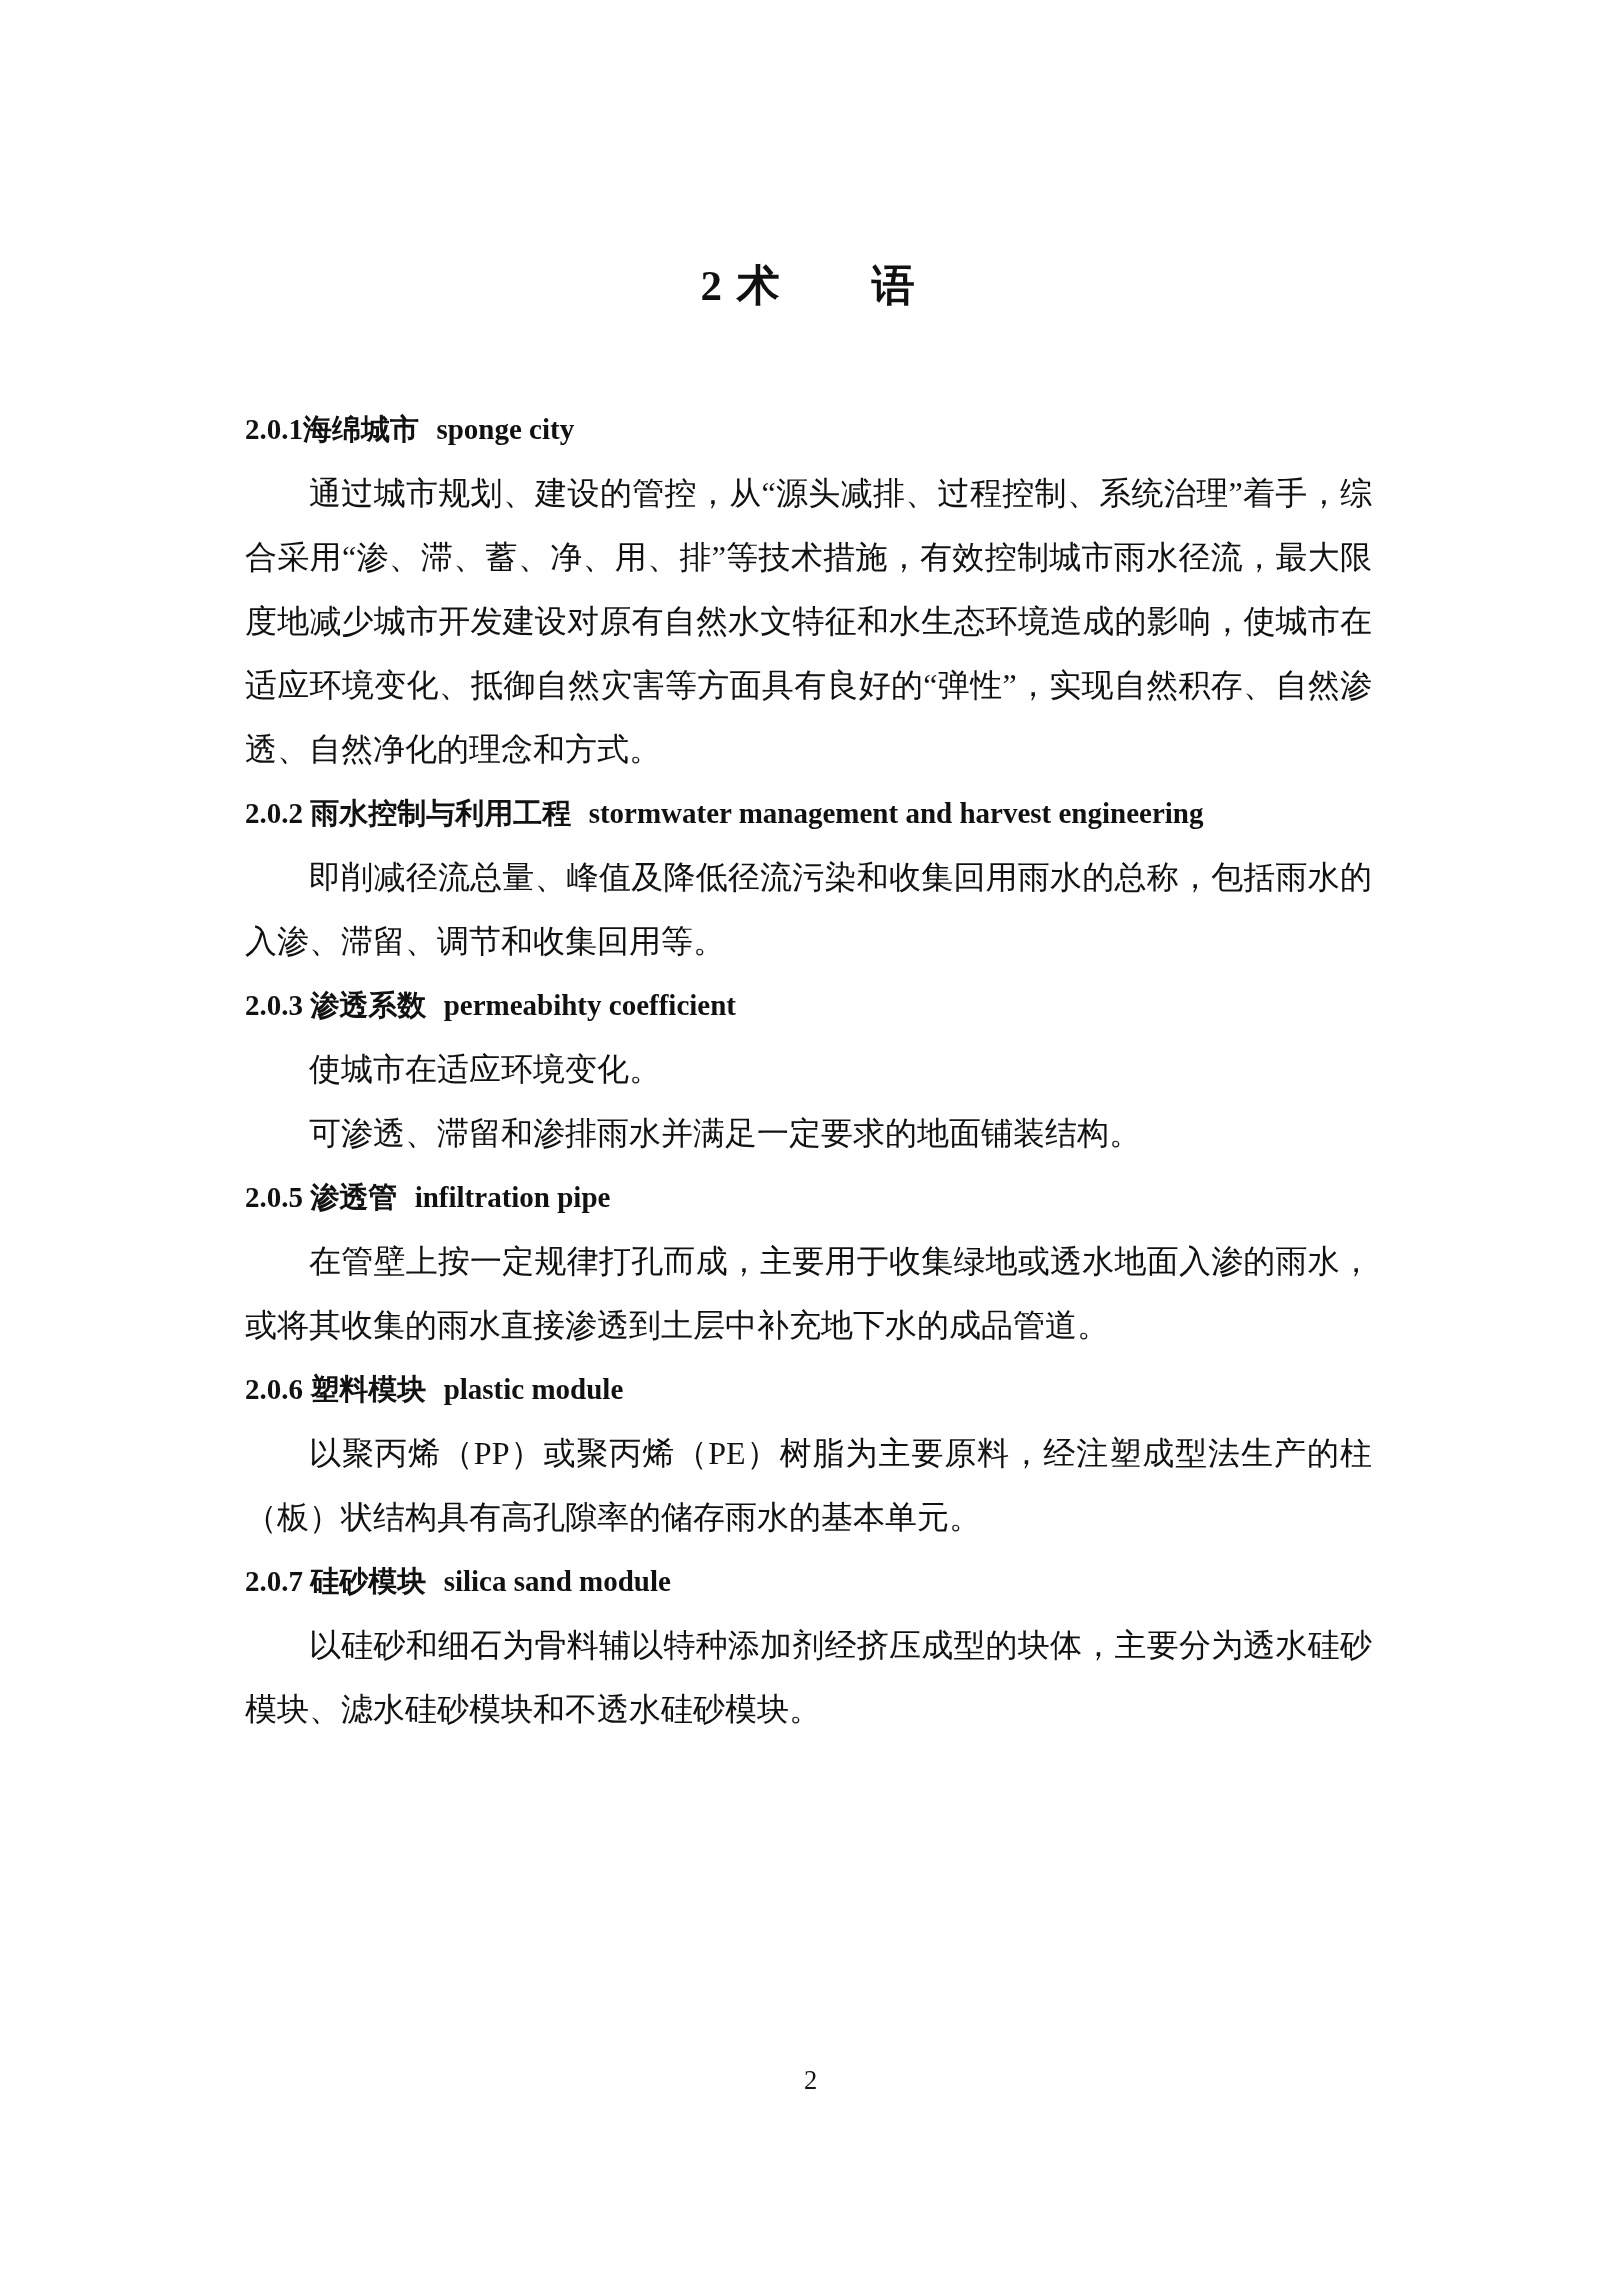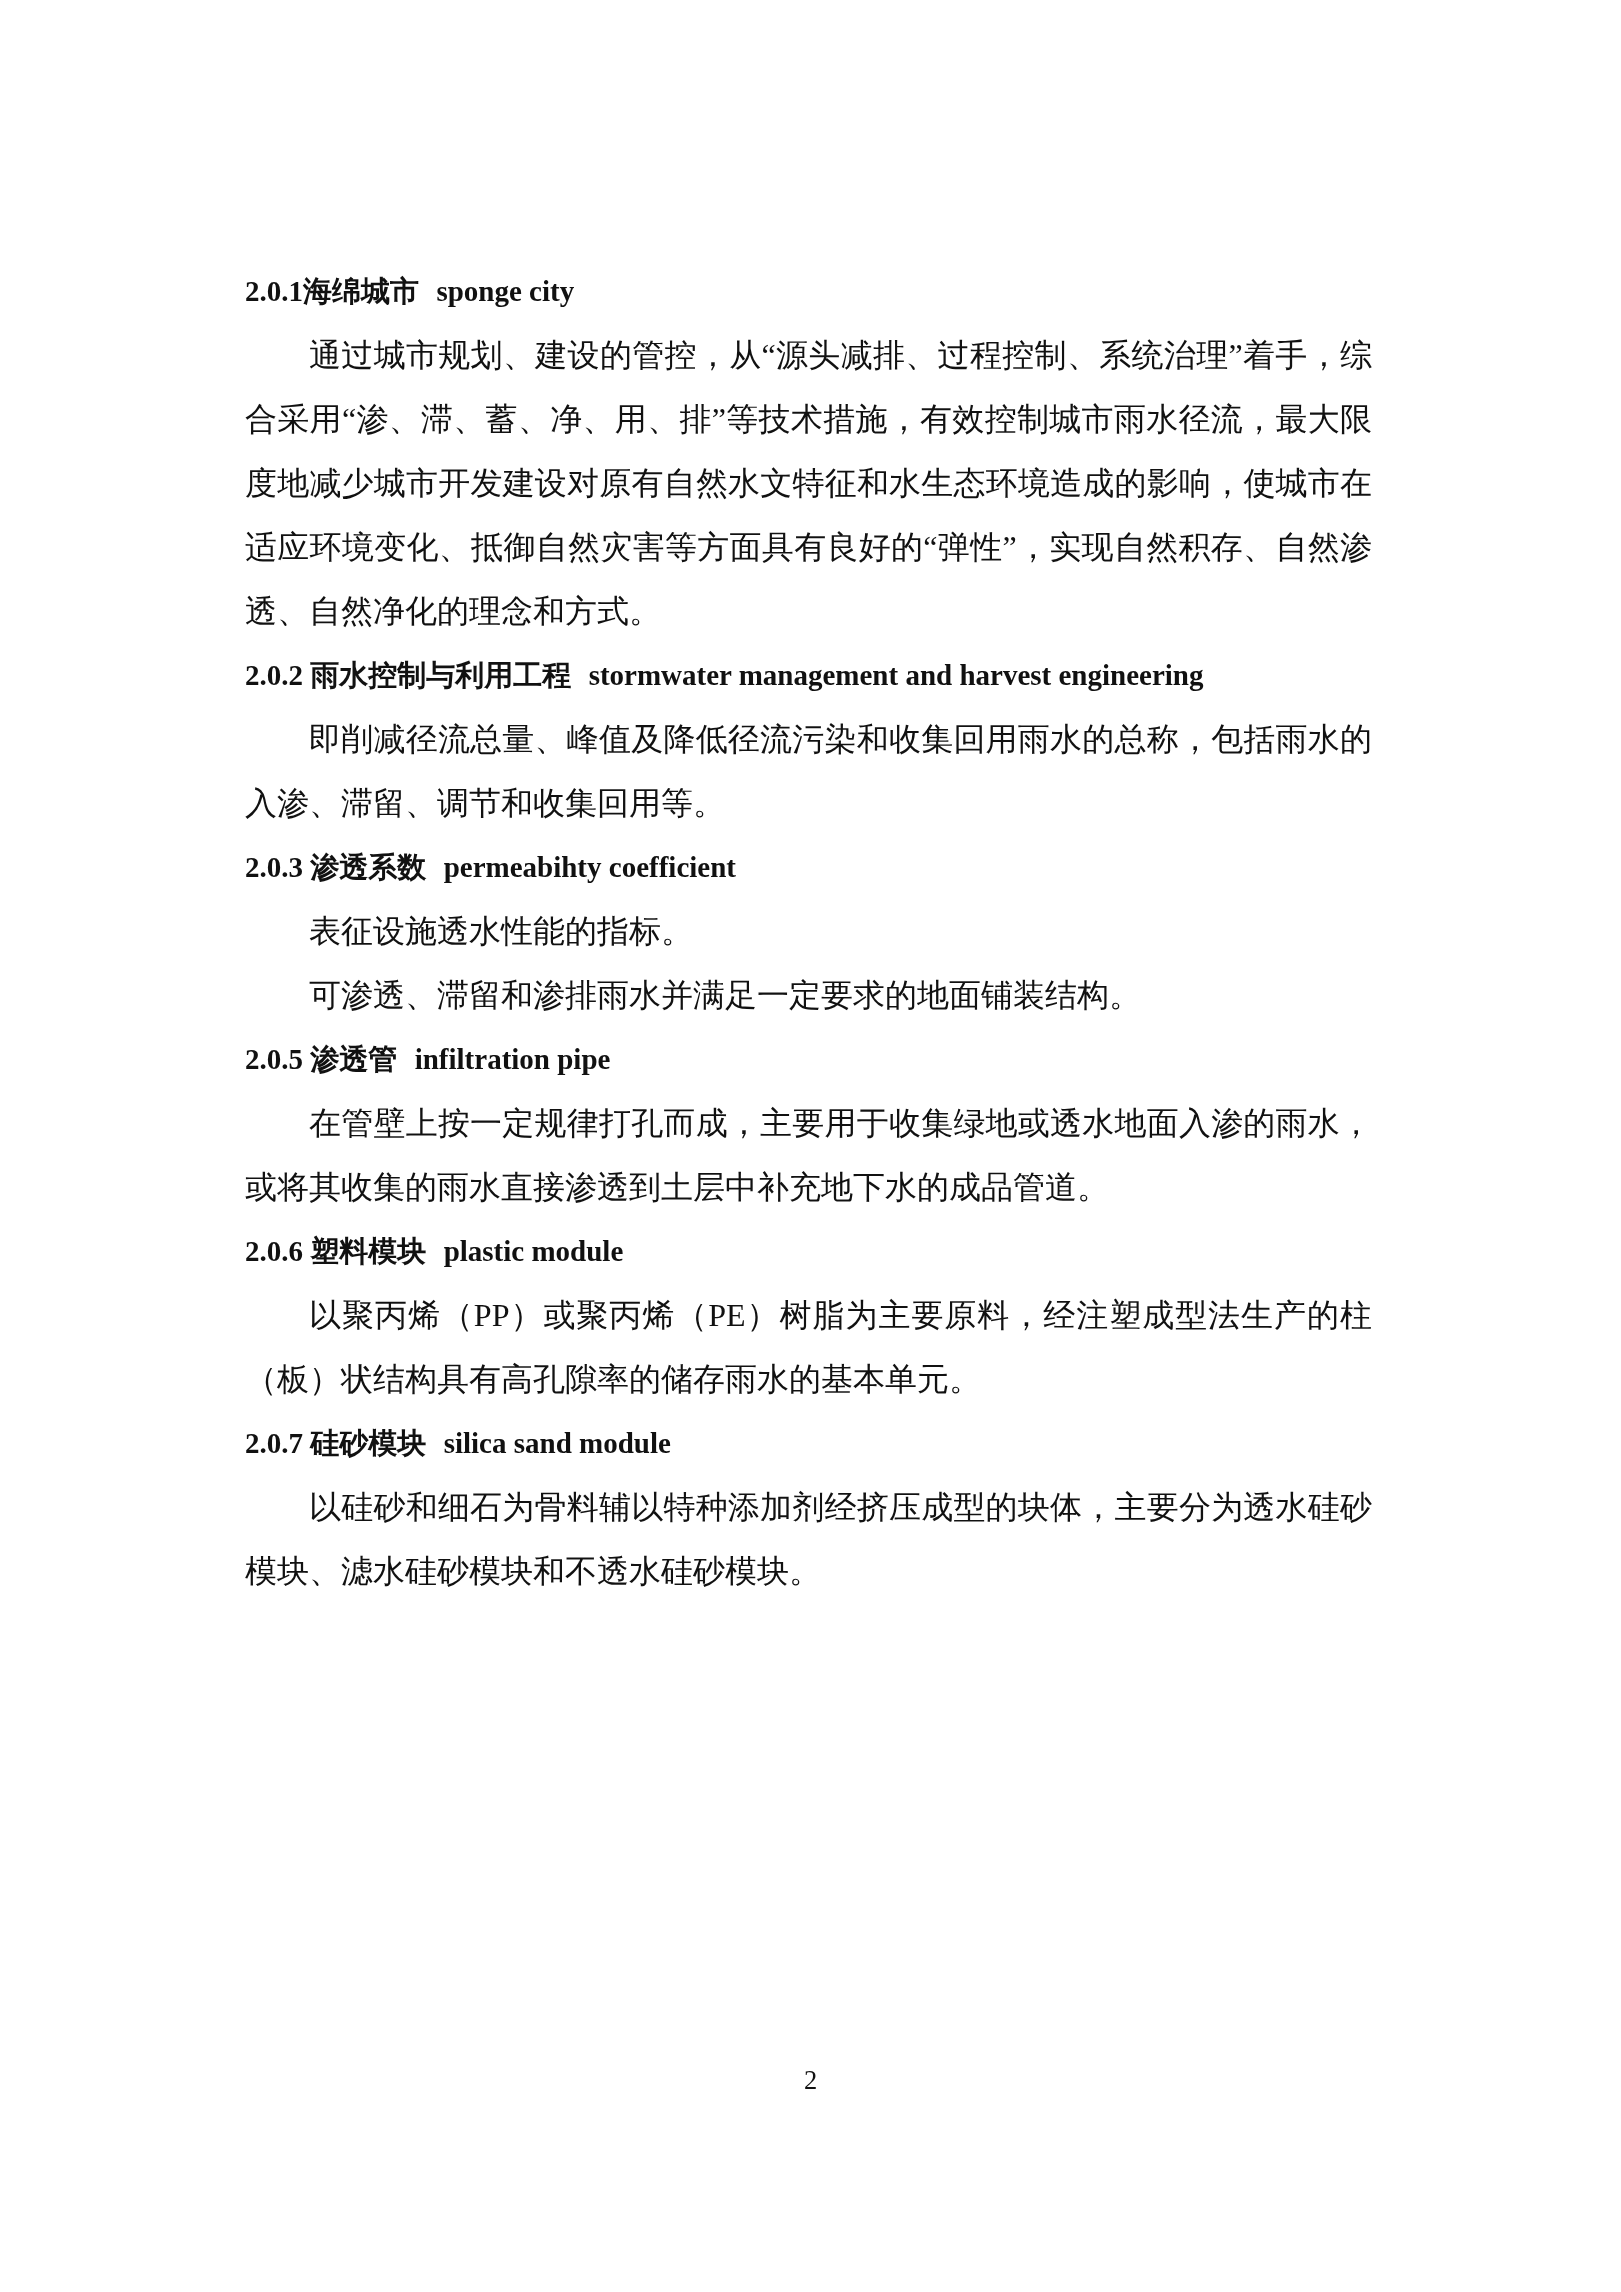--- a/index.html
+++ b/index.html
@@ -62,34 +62,35 @@
     font-size: 26.5px;
     line-height: 33px;
   }
 </style>
 </head>
 <body>
 
 <div class="page">
   <div class="content">
 
+    <h1 class="doc-title">2 术　　语</h1>
 
     <section class="term-section">
       <h2 class="term-heading"><span class="zh">2.0.1海绵城市</span><span class="en">sponge city</span></h2>
       <p class="term-definition">通过城市规划、建设的管控，从“源头减排、过程控制、系统治理”着手，综合采用“渗、滞、蓄、净、用、排”等技术措施，有效控制城市雨水径流，最大限度地减少城市开发建设对原有自然水文特征和水生态环境造成的影响，使城市在适应环境变化、抵御自然灾害等方面具有良好的“弹性”，实现自然积存、自然渗透、自然净化的理念和方式。</p>
     </section>
 
     <section class="term-section">
       <h2 class="term-heading"><span class="zh">2.0.2 雨水控制与利用工程</span><span class="en">stormwater management and harvest engineering</span></h2>
       <p class="term-definition">即削减径流总量、峰值及降低径流污染和收集回用雨水的总称，包括雨水的入渗、滞留、调节和收集回用等。</p>
     </section>
 
     <section class="term-section">
       <h2 class="term-heading"><span class="zh">2.0.3 渗透系数</span><span class="en">permeabihty coefficient</span></h2>
-      <p class="term-definition">表征设施透水性能的指标。</p>
+      <p class="term-definition">使城市在适应环境变化。</p>
     </section>
 
     <section class="term-section">
       <p class="term-definition">可渗透、滞留和渗排雨水并满足一定要求的地面铺装结构。</p>
     </section>
 
     <section class="term-section">
       <h2 class="term-heading"><span class="zh">2.0.5 渗透管</span><span class="en">infiltration pipe</span></h2>
       <p class="term-definition">在管壁上按一定规律打孔而成，主要用于收集绿地或透水地面入渗的雨水，或将其收集的雨水直接渗透到土层中补充地下水的成品管道。</p>
     </section>

